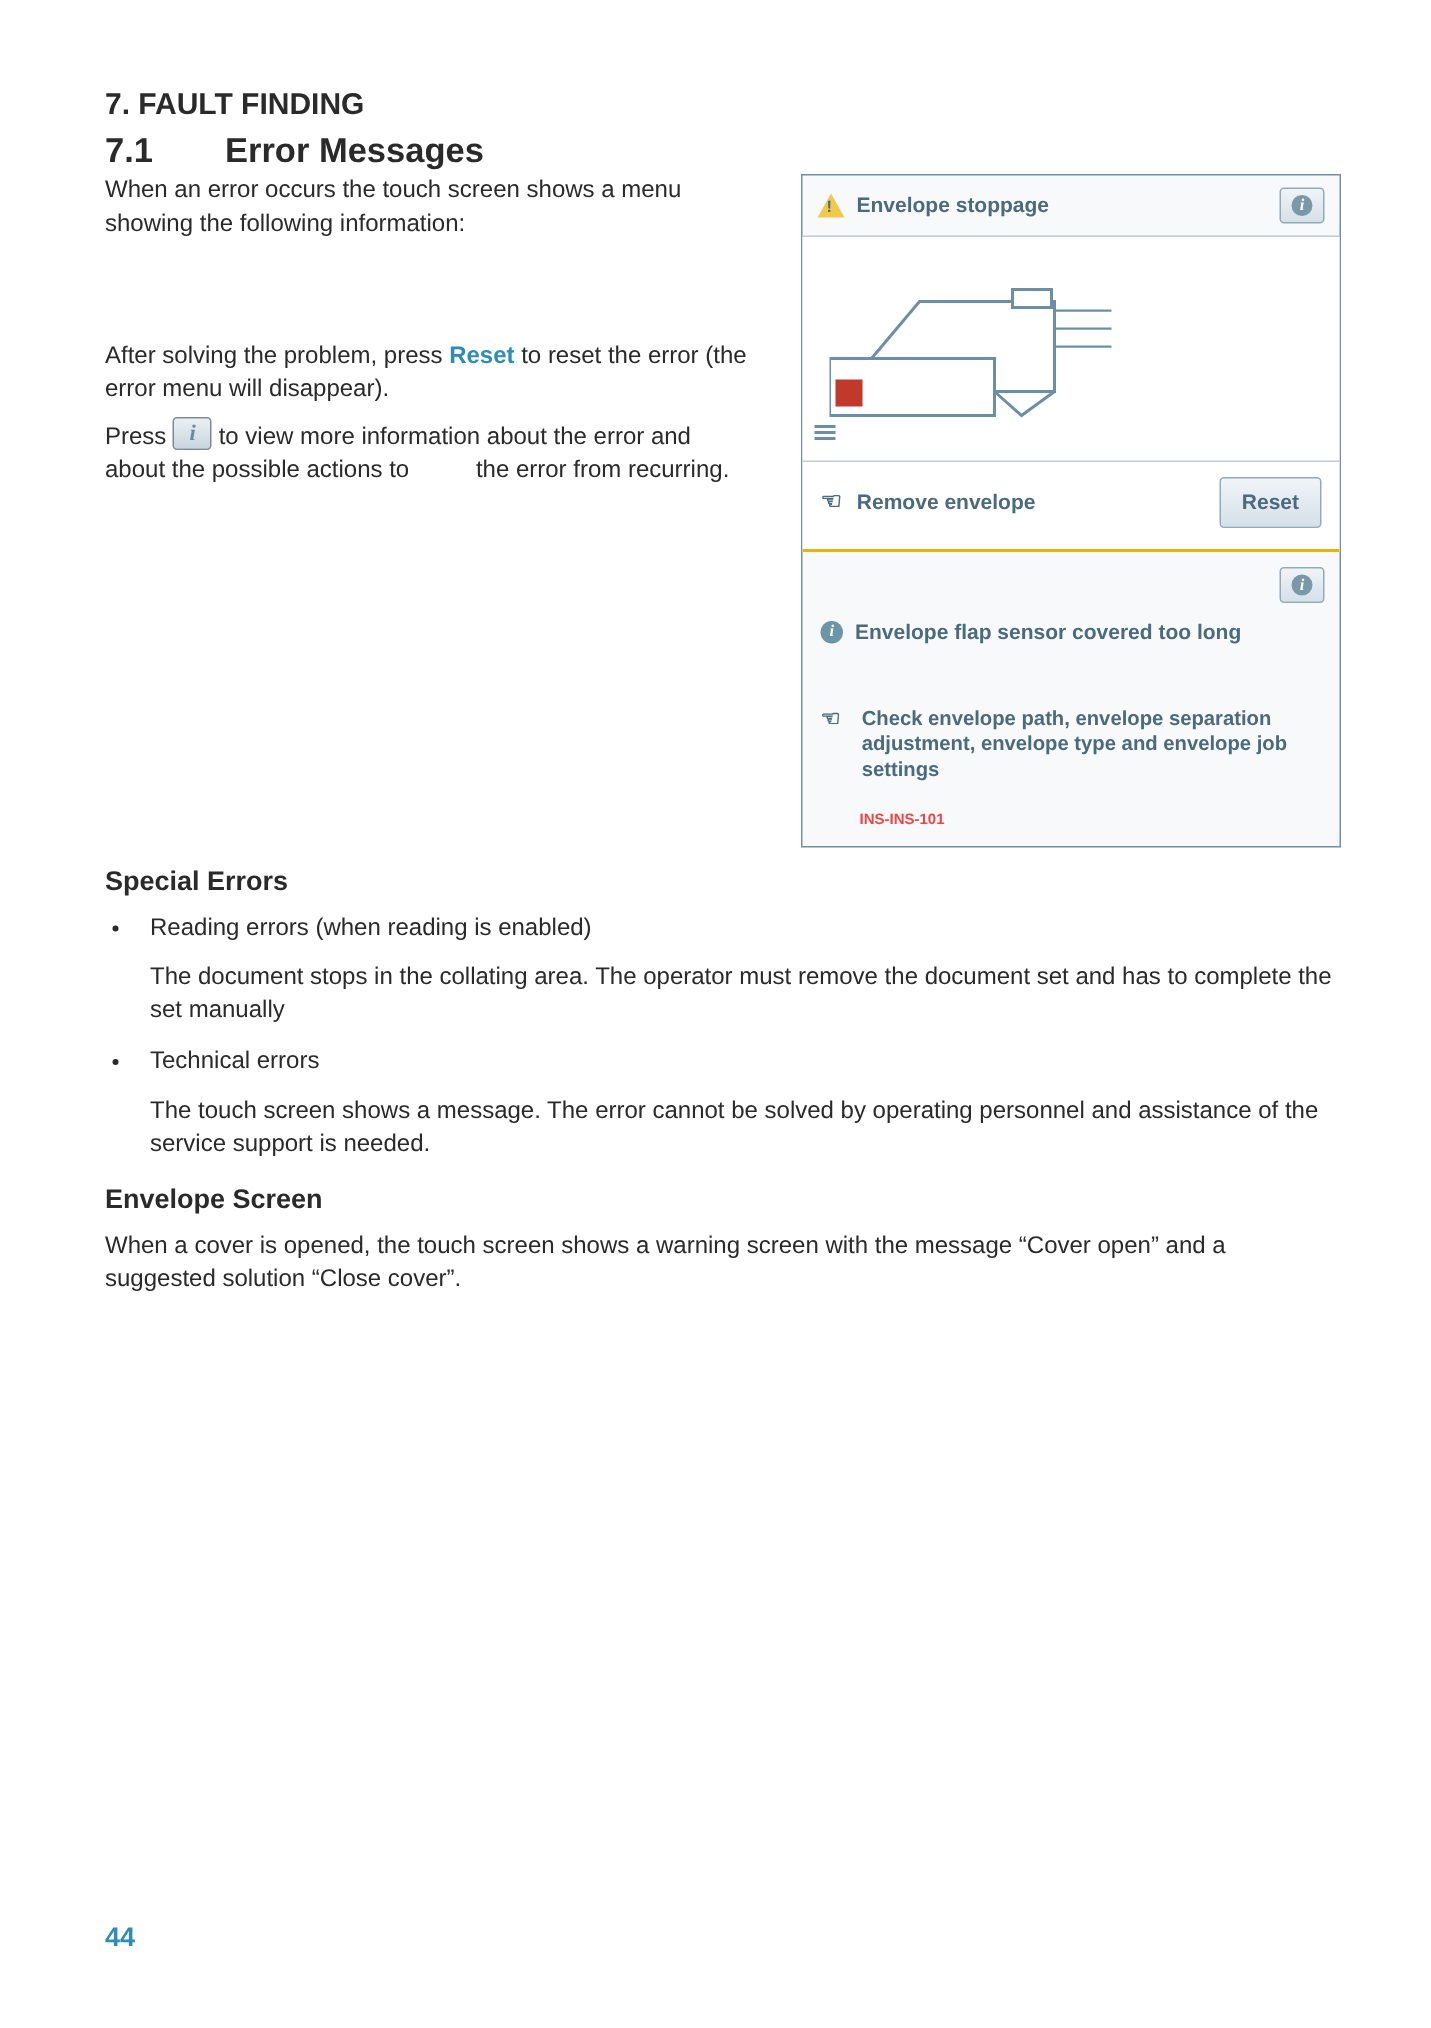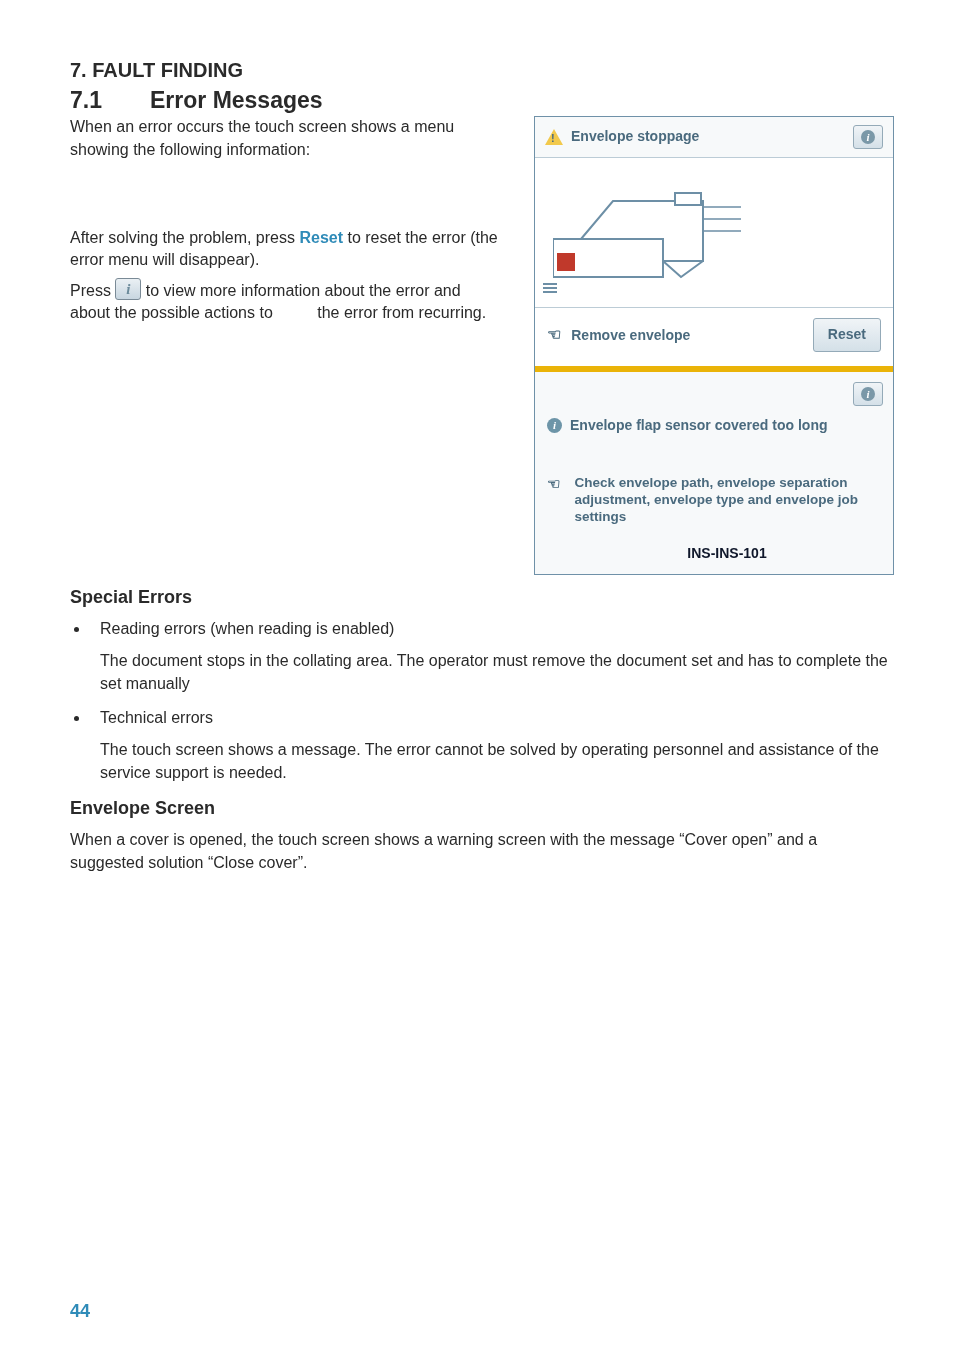--- a/index.html
+++ b/index.html
@@ -48,21 +48,21 @@
     font-style: italic;
     color: #6b8a9a;
     font-size: 15px;
     line-height: 20px;
   }
   .reset-word { color: #2f8bb8; font-weight: bold; }
   h3.sp { font-size: 18px; font-weight: bold; margin-top: 10px; margin-bottom: 8px; }
   .indent { margin-left: 30px; margin-top: 4px; margin-bottom: 12px; font-size: 16px; }
   .page-num {
     position: absolute;
-    bottom: 28px;
+    bottom: 48px;
     left: 70px;
     color: #2f8bb8;
     font-weight: bold;
     font-size: 18px;
   }
 
   
   .device {
     border: 1px solid #6f91a8;
     background: #f7f9fa;
@@ -109,21 +109,21 @@
     border-bottom: 1px solid #bcccd6;
     position: relative;
     background: #fff;
   }
   .machine { position:absolute; left:18px; bottom:18px; }
   .stripes { position:absolute; left:8px; bottom:12px; width:14px; height:12px;
     background: repeating-linear-gradient(#6d8fa6 0 2px, transparent 2px 4px); }
   .dev-action {
     display:flex; align-items:center; justify-content:space-between;
     padding: 10px 12px 14px 12px;
-    border-bottom: 6px solid #eab308;
+    border-bottom: 2px solid #eab308;
     background:#fff;
   }
   .hand-icon { font-size: 16px; color:#4a6a7e; margin-right:6px; }
   .reset-btn {
     padding: 6px 14px;
     background: linear-gradient(#f0f4f7,#d4e0e8);
     border: 1px solid #94aab8;
     border-radius: 3px;
     font-weight: bold;
     color:#4a6a7e;
@@ -148,24 +148,23 @@
   .dev-check {
     padding: 10px 12px 4px 12px;
     display:flex; gap:8px;
     color:#4a6a7e;
     font-size: 13.5px;
     line-height: 1.25;
     font-weight: bold;
   }
   .dev-code {
     padding: 14px 12px 10px 38px;
-    color:#0f172a;
-    font-weight: bold;
-    font-size: 14px;
-    text-align: center;
+    color:#ef4444;
+    font-weight: bold;
+    font-size: 10px;
   }
 </style>
 </head>
 <body>
 
 <h1 class="section">7.    FAULT FINDING</h1>
 
 <h2 class="sub">
   <span class="num">7.1</span><span>Error Messages</span>
 </h2>

